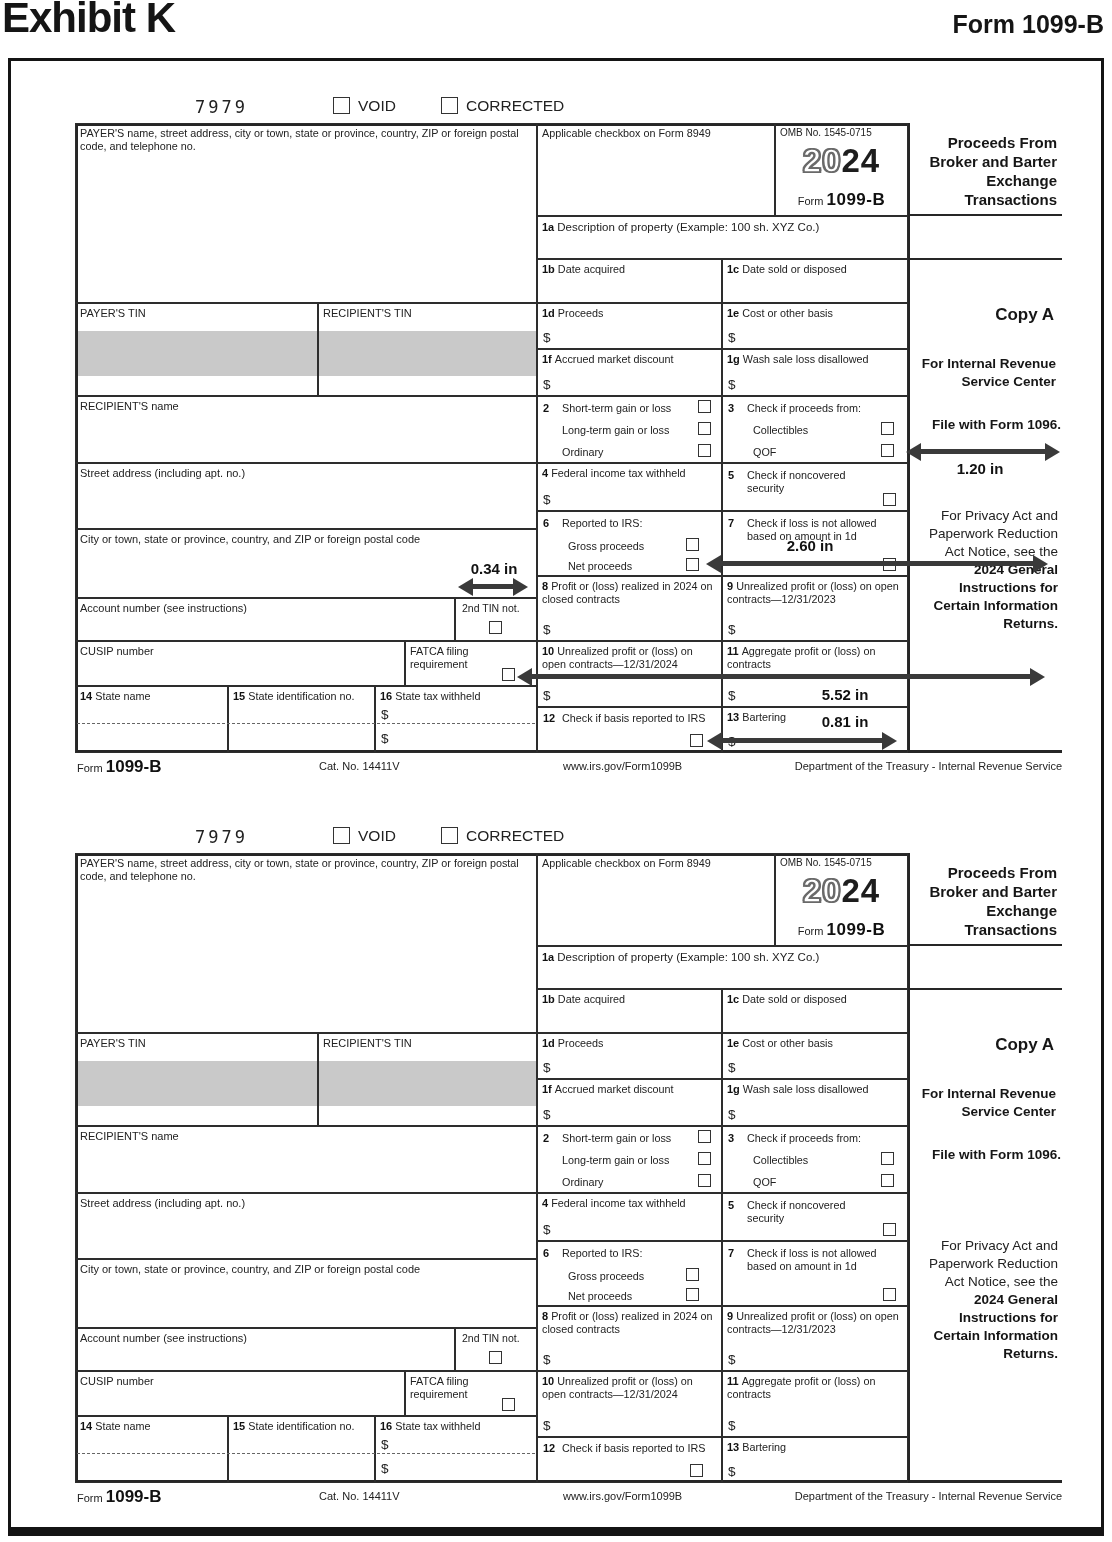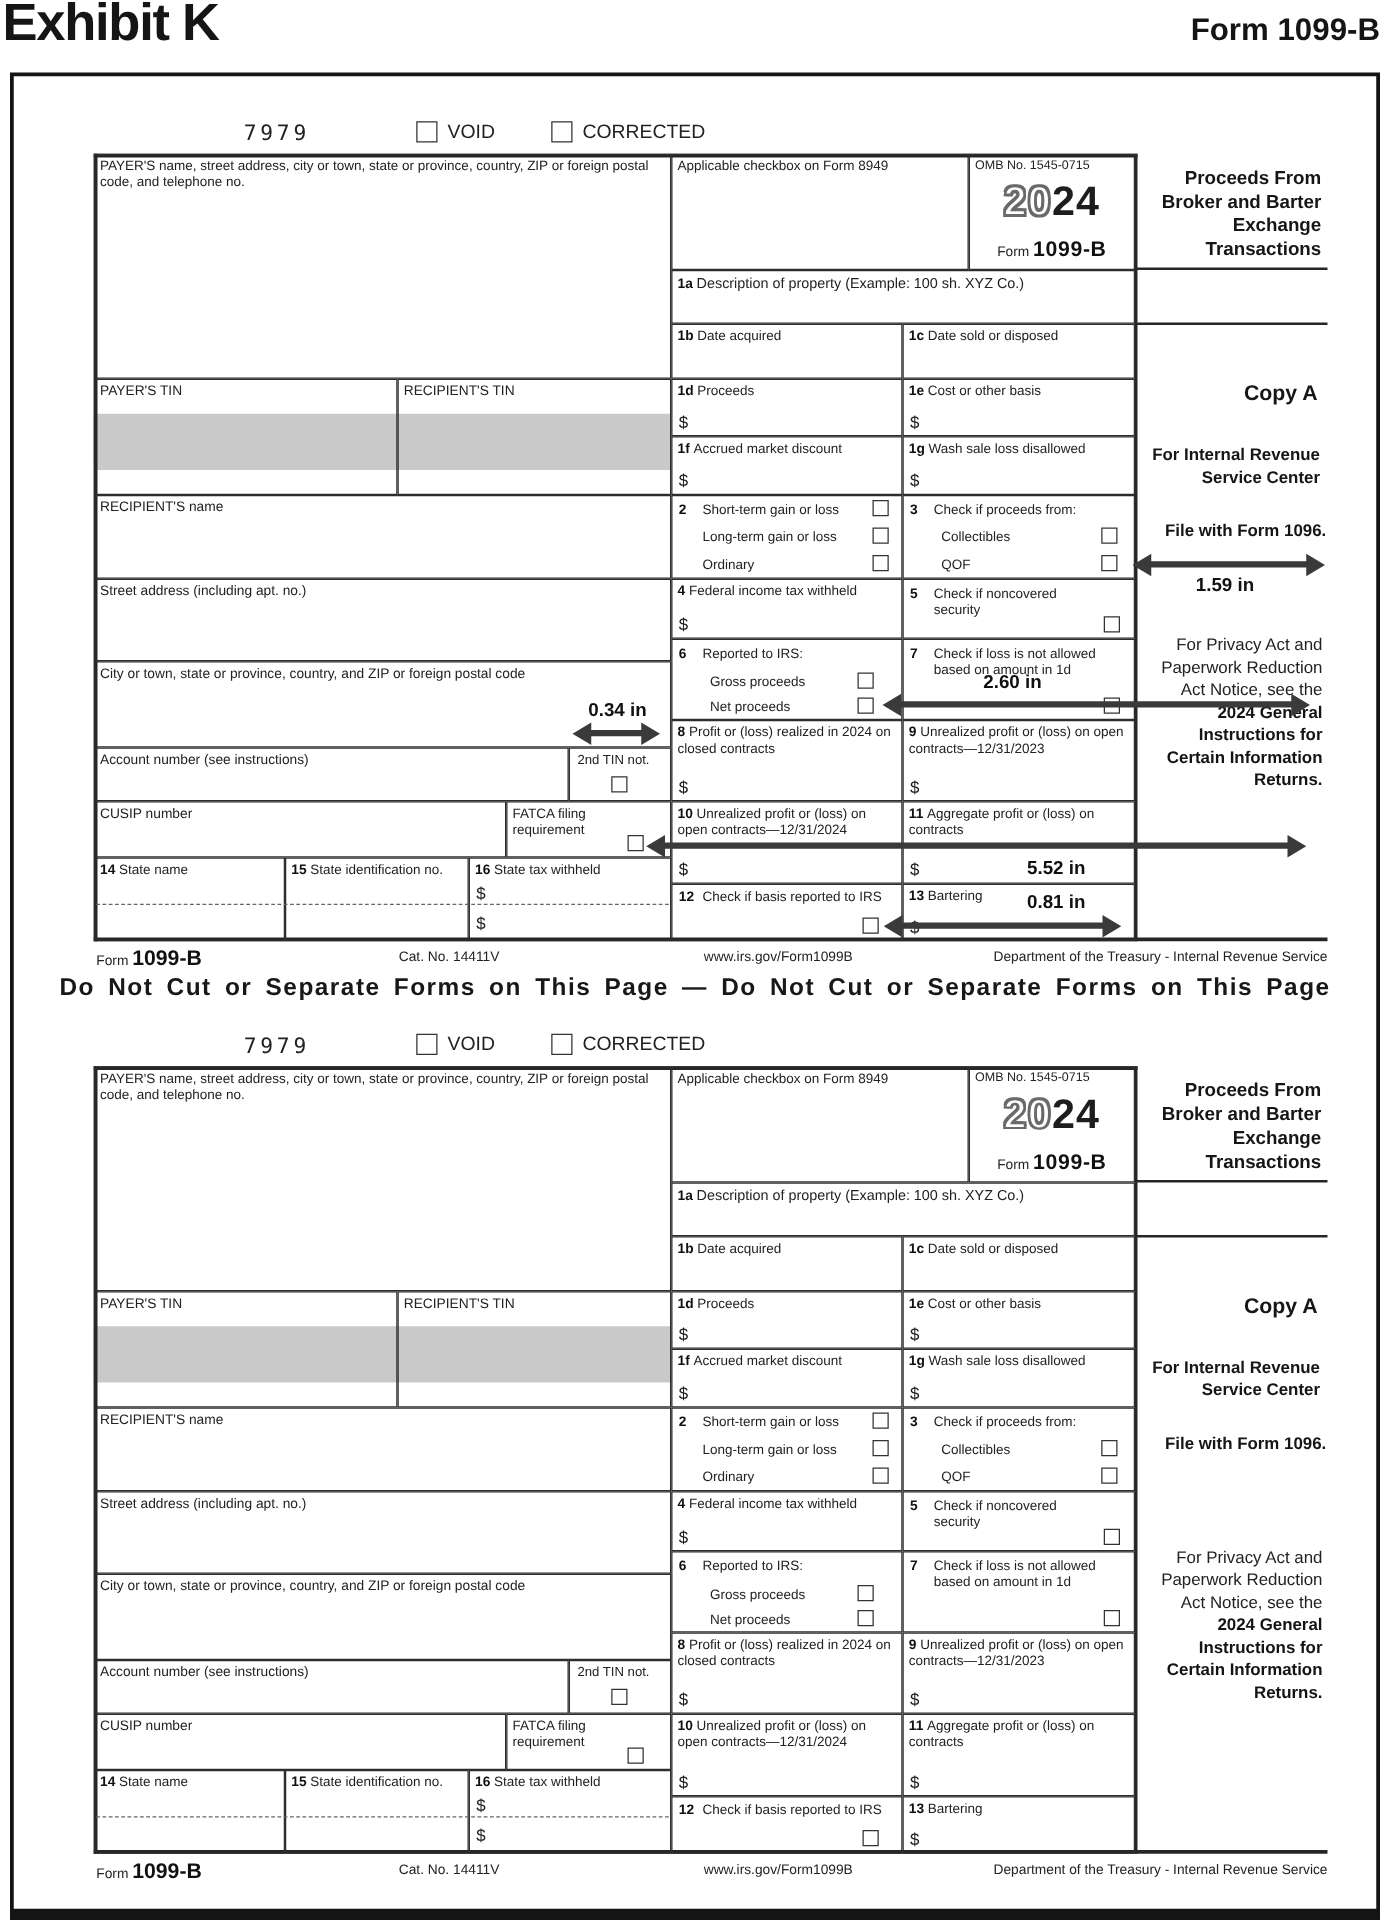--- a/index.html
+++ b/index.html
@@ -260,40 +260,39 @@
     <div class="sidebar">
       <div class="sb-title">Proceeds From Broker and Barter Exchange Transactions</div>
       <div class="sb-copy">Copy A</div>
       <div class="sb-for">For Internal Revenue Service Center</div>
       <div class="sb-file">File with Form 1096.</div>
       <div class="sb-privacy"><span>For Privacy Act and Paperwork Reduction Act Notice, see the </span><b>2024 General Instructions for Certain Information Returns.</b></div>
     </div>
 
     <div class="annotations">
       <div class="meas-arrow" style="left:844px;top:326px;width:128px;"></div>
-      <div class="meas-label" style="left:835px;top:337px;width:140px;">1.59 in</div>
+      <div class="meas-label" style="left:835px;top:337px;width:140px;">1.20 in</div>
       <div class="meas-label" style="left:378px;top:437px;width:82px;">0.34 in</div>
       <div class="meas-arrow" style="left:396px;top:461px;width:44px;"></div>
       <div class="meas-label" style="left:660px;top:414px;width:150px;">2.60 in</div>
       <div class="meas-arrow" style="left:644px;top:438px;width:316px;"></div>
       <div class="meas-arrow" style="left:455px;top:551px;width:502px;"></div>
       <div class="meas-label" style="left:695px;top:563px;width:150px;">5.52 in</div>
       <div class="meas-label" style="left:695px;top:590px;width:150px;">0.81 in</div>
       <div class="meas-arrow" style="left:645px;top:615px;width:164px;"></div>
     </div>
   </div>
 
   <div class="form-footer">
     <span class="f-id"><span>Form</span> <b>1099-B</b></span>
     <span class="f-cat">Cat. No. 14411V</span>
     <span class="f-url">www.irs.gov/Form1099B</span>
     <span class="f-dept">Department of the Treasury - Internal Revenue Service</span>
   </div>
 </div>
-    <div class="divider">Do Not Cut or Separate Forms on This Page — Do Not Cut or Separate Forms on This Page</div>
     <div class="form-slot" id="form-slot-2" style="top:762px;">
   <div class="code-line">
     <span class="form-code">7979</span>
     <span class="cbx-big" style="left:258px; top:4px;"></span>
     <span class="code-cb-label" style="left:283px;">VOID</span>
     <span class="cbx-big" style="left:366px; top:4px;"></span>
     <span class="code-cb-label" style="left:391px;">CORRECTED</span>
   </div>
 
   <div class="form-box">

